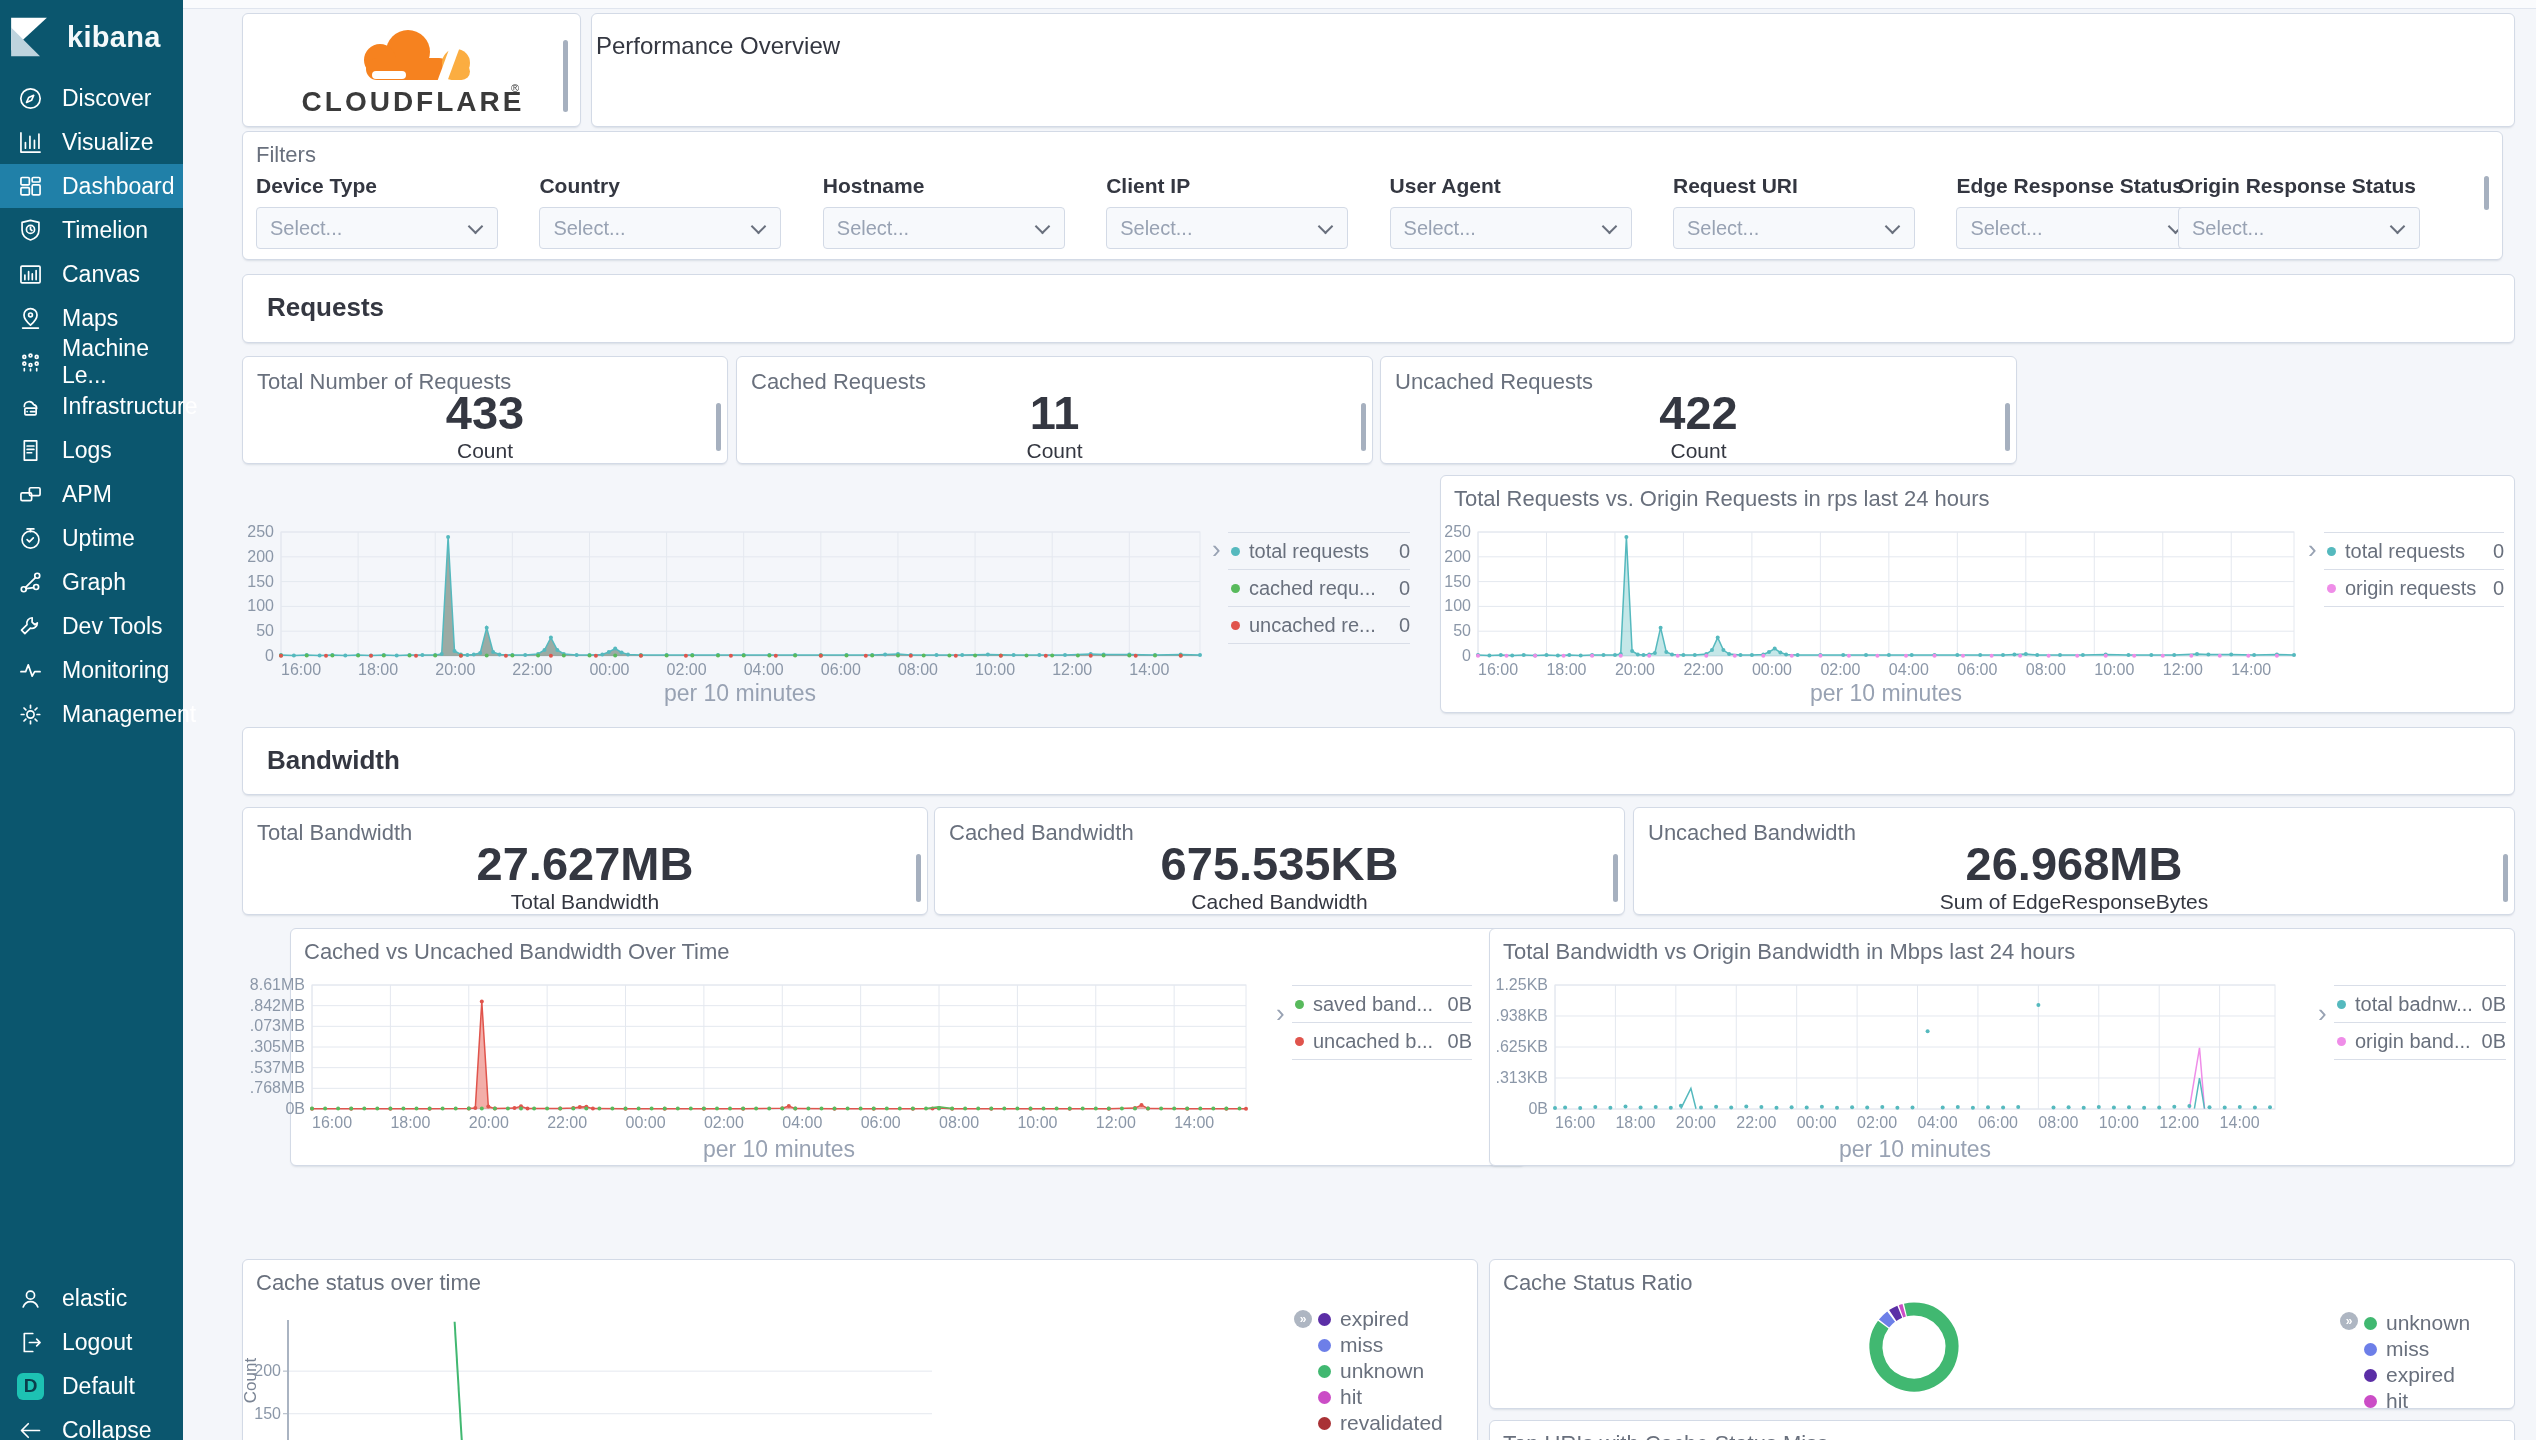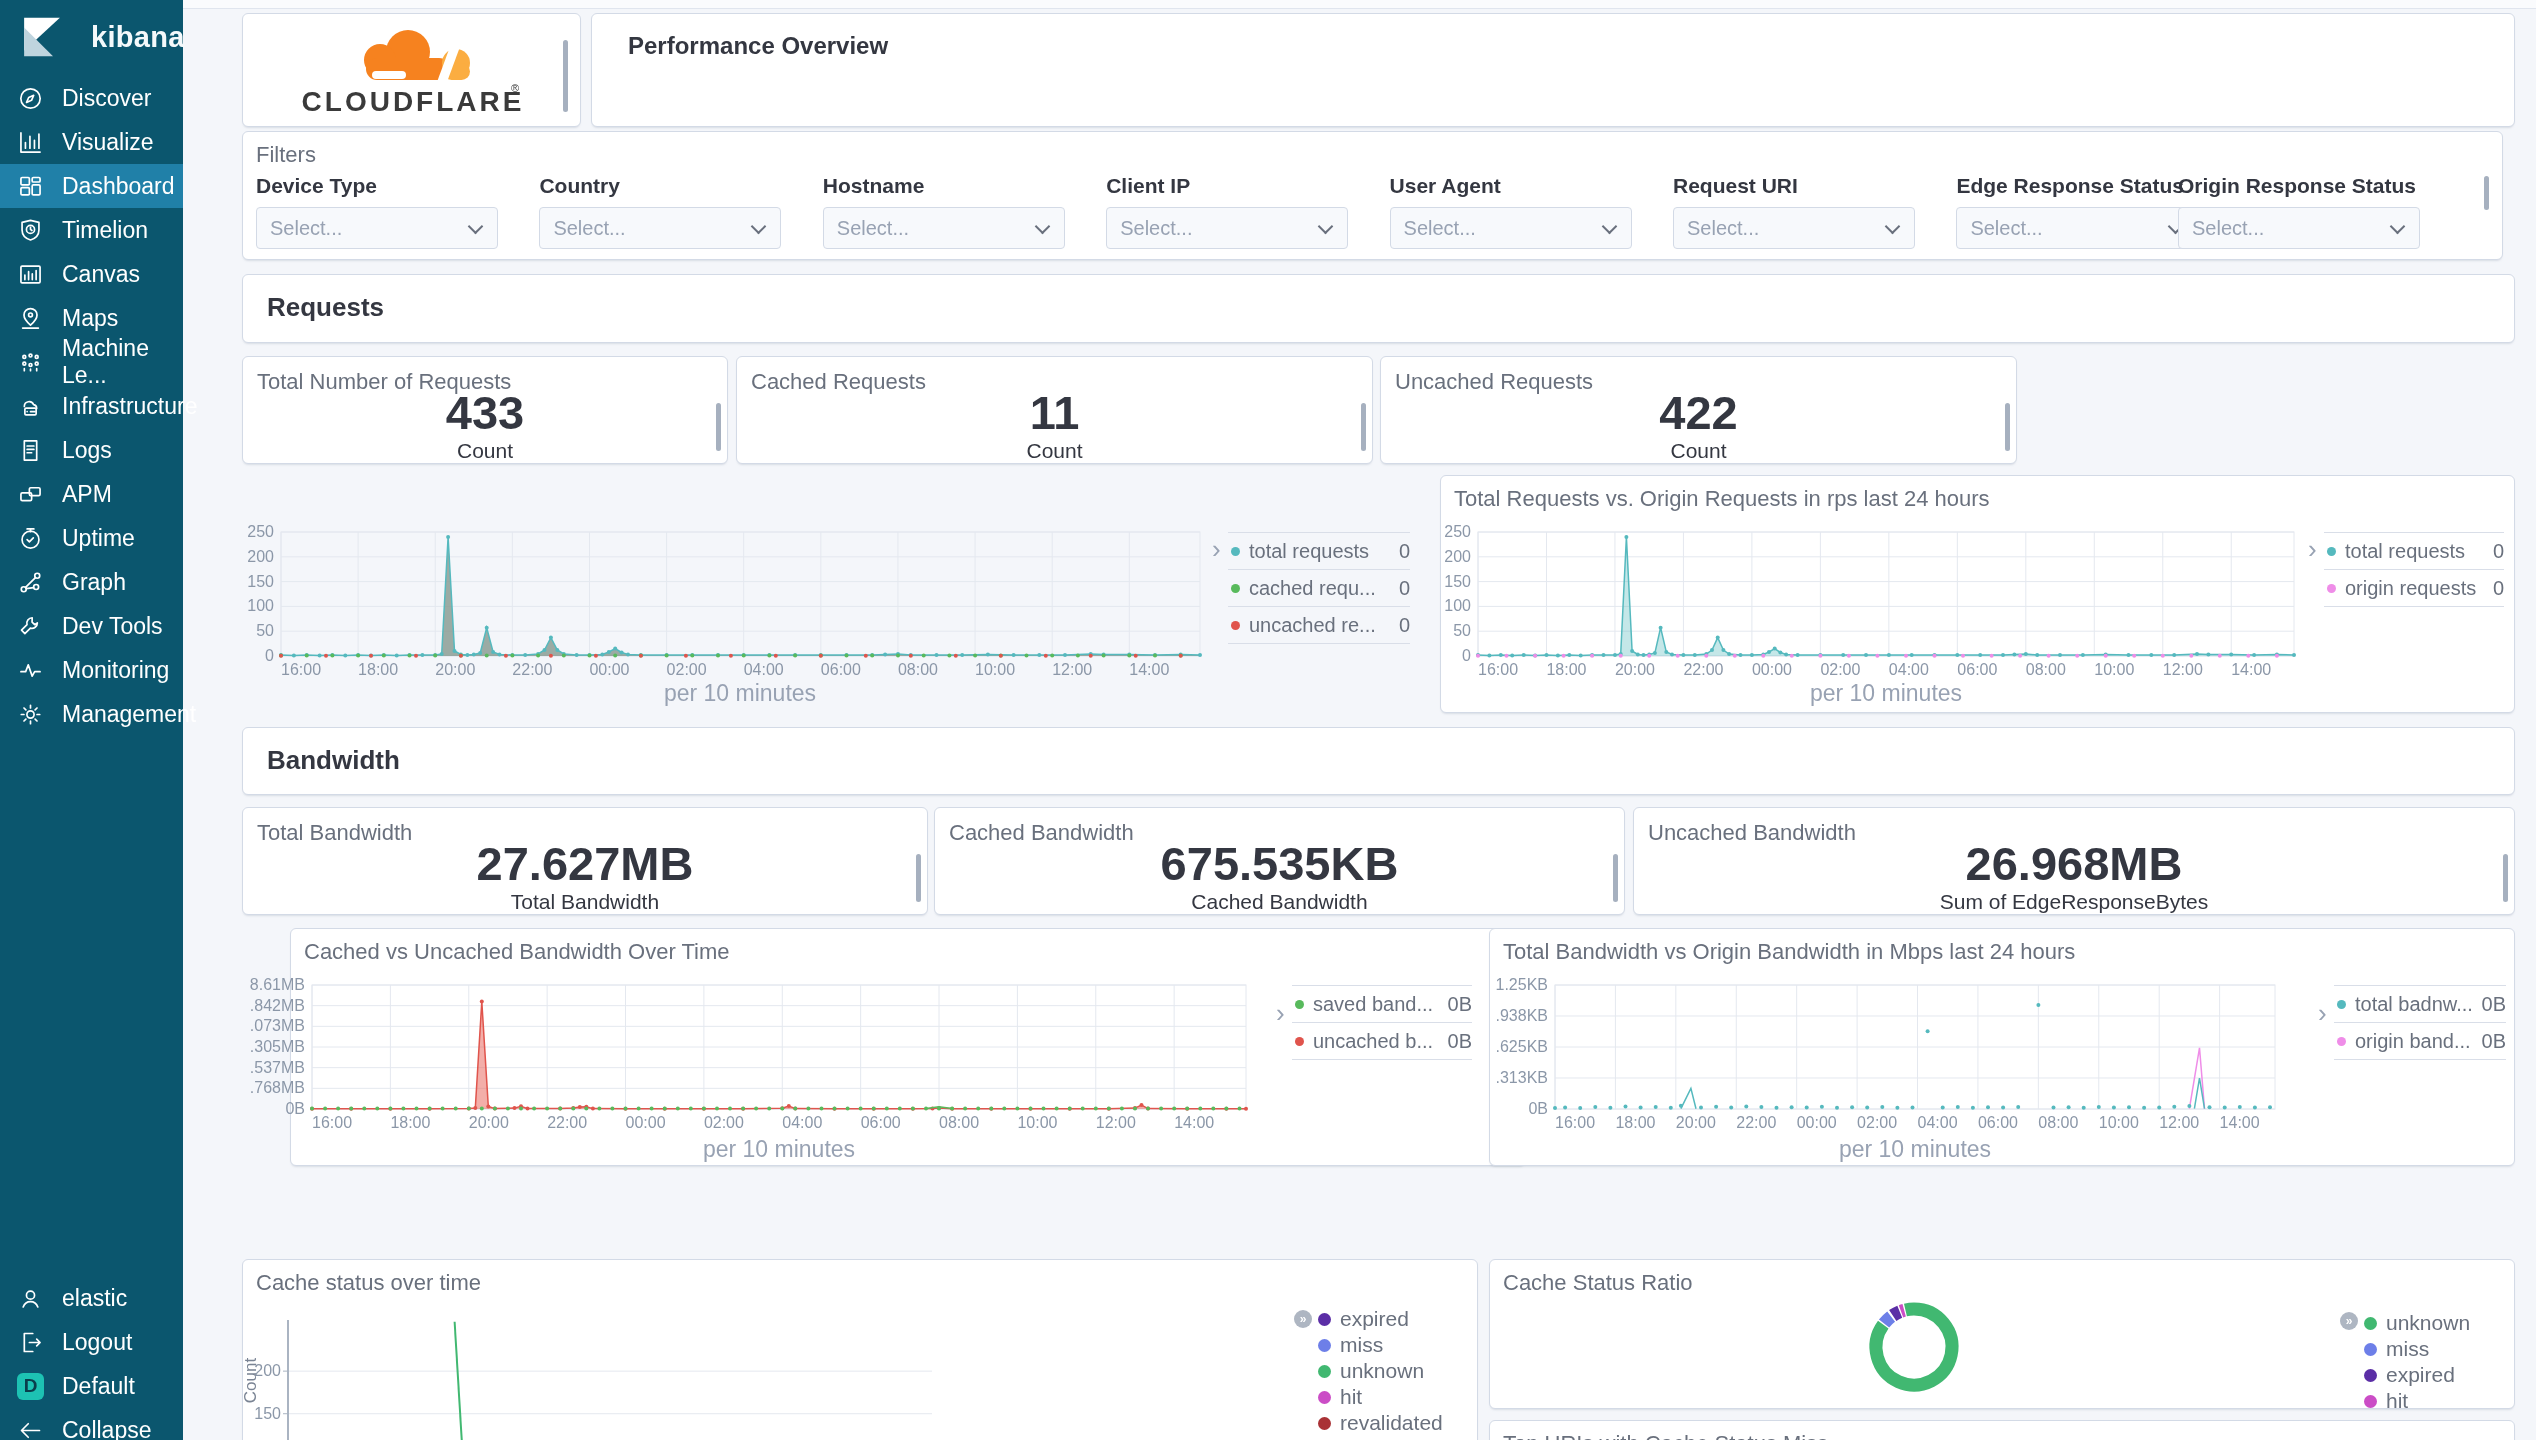--- a/index.html
+++ b/index.html
@@ -1,37 +1,37 @@
 <!DOCTYPE html>
 <html><head>
 <meta charset="utf-8">
 <style>
   html,body{margin:0;padding:0;background:#e8ebf0;}
   #page{position:relative;width:2536px;height:1440px;overflow:hidden;
         font-family:"Liberation Sans",sans-serif;-webkit-font-smoothing:antialiased;}
   
   #sidebar{position:absolute;left:0;top:0;width:183px;height:1440px;background:#0b566e;color:#fff;z-index:5;}
-  .sb-logo{display:flex;align-items:center;height:74px;padding-left:20px;gap:27px;}
+  .sb-logo{display:flex;align-items:center;height:74px;padding-left:7px;gap:16px;}
   .sb-logo svg{width:44px;height:44px;flex:none;}
   .sb-logo .wordmark{font-size:29px;font-weight:600;color:#f4f9fb;letter-spacing:.3px;}
   #sb-nav{position:absolute;top:76px;left:0;right:0;}
   .sb-item{display:flex;align-items:center;height:44px;padding-left:17px;gap:18px;font-size:23px;color:#fff;cursor:pointer;}
   .sb-item.active{background:#2080a8;}
   .sb-item svg{width:27px;height:27px;flex:none;}
   #sb-foot{position:absolute;top:1276px;left:0;right:0;}
   .sb-badge{width:27px;height:27px;border-radius:6px;background:#1dc2b3;color:#0a3e4c;font-weight:700;
             display:flex;align-items:center;justify-content:center;font-size:19px;flex:none;}
   
   #mainbg{position:absolute;left:183px;top:0;width:2353px;height:1440px;background:#f4f6fa;}
   #topstrip{position:absolute;left:183px;top:0;width:2353px;height:8px;background:#fafbfd;border-bottom:1px solid #e0e5ee;}
   .panel{position:absolute;background:#fff;border:1px solid #d3dae6;border-radius:6px;
          box-shadow:0 2px 2px -1px rgba(152,162,179,.3);box-sizing:border-box;}
   .ptitle{position:absolute;left:13px;top:10px;font-size:22px;color:#69707d;white-space:nowrap;}
   .stitle{position:absolute;left:24px;top:17px;font-size:26px;font-weight:700;color:#343741;}
-  .potitle{position:absolute;left:36px;top:18px;font-size:24px;font-weight:700;color:#343741;}
+  .potitle{position:absolute;left:4px;top:18px;font-size:24px;font-weight:400;color:#343741;}
   .mtitle{position:absolute;left:14px;top:12px;font-size:22px;color:#69707d;white-space:nowrap;}
   .mval{position:absolute;left:0;right:0;top:28px;text-align:center;font-size:47px;font-weight:700;color:#343741;}
   .msub{position:absolute;left:0;right:0;top:82px;text-align:center;font-size:21px;color:#343741;}
   .pscroll{position:absolute;width:5px;border-radius:3px;background:#a6b0bf;}
   
   .ffield{position:absolute;top:42px;width:260px;}
   .flabel{display:block;font-size:21px;font-weight:700;color:#343741;}
   .sel{margin-top:9px;width:242px;height:42px;background:#f7f9fc;border:1px solid #d3dae6;border-radius:4px;
        position:relative;display:flex;align-items:center;padding-left:13px;box-sizing:border-box;
        font-size:20px;color:#98a2b3;cursor:pointer;}

